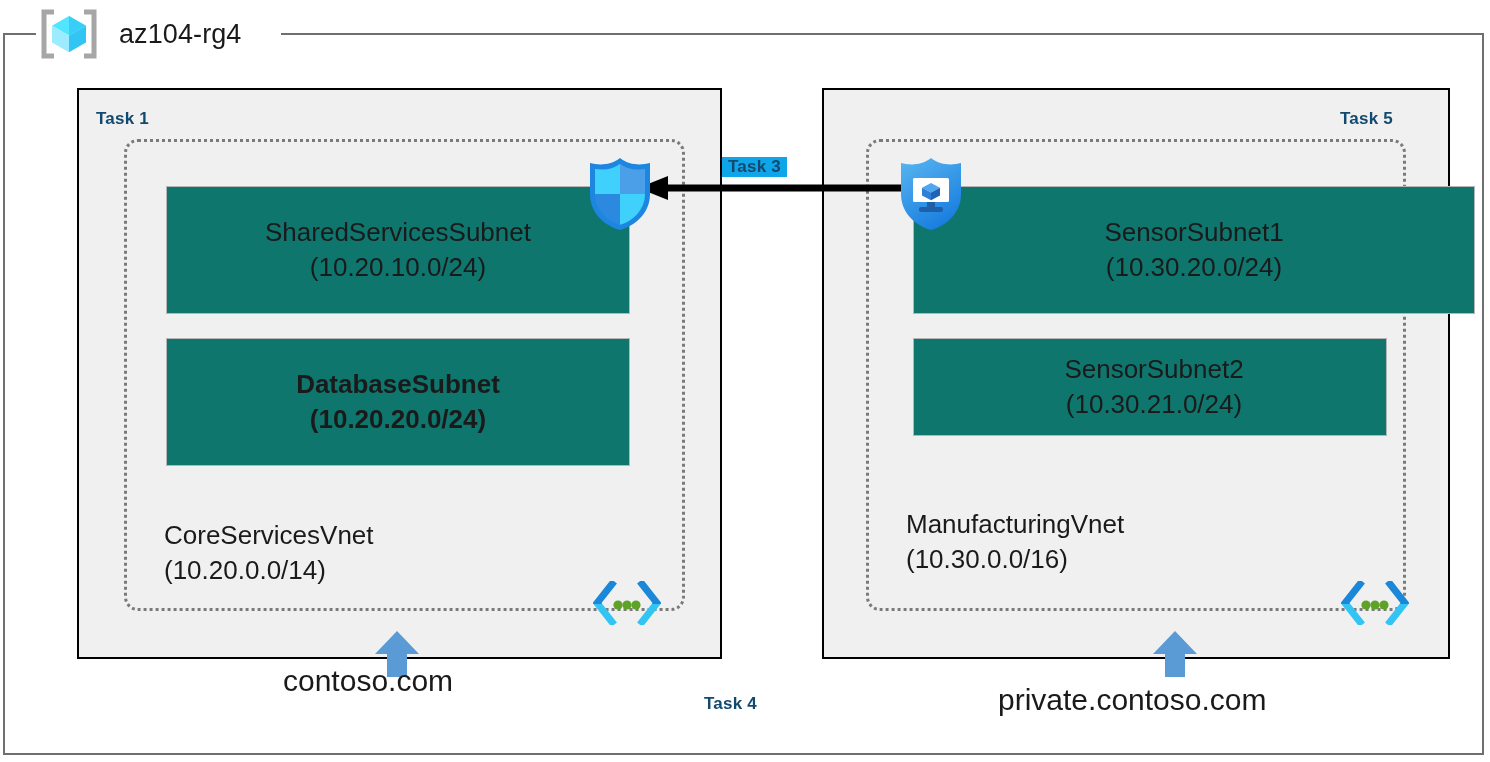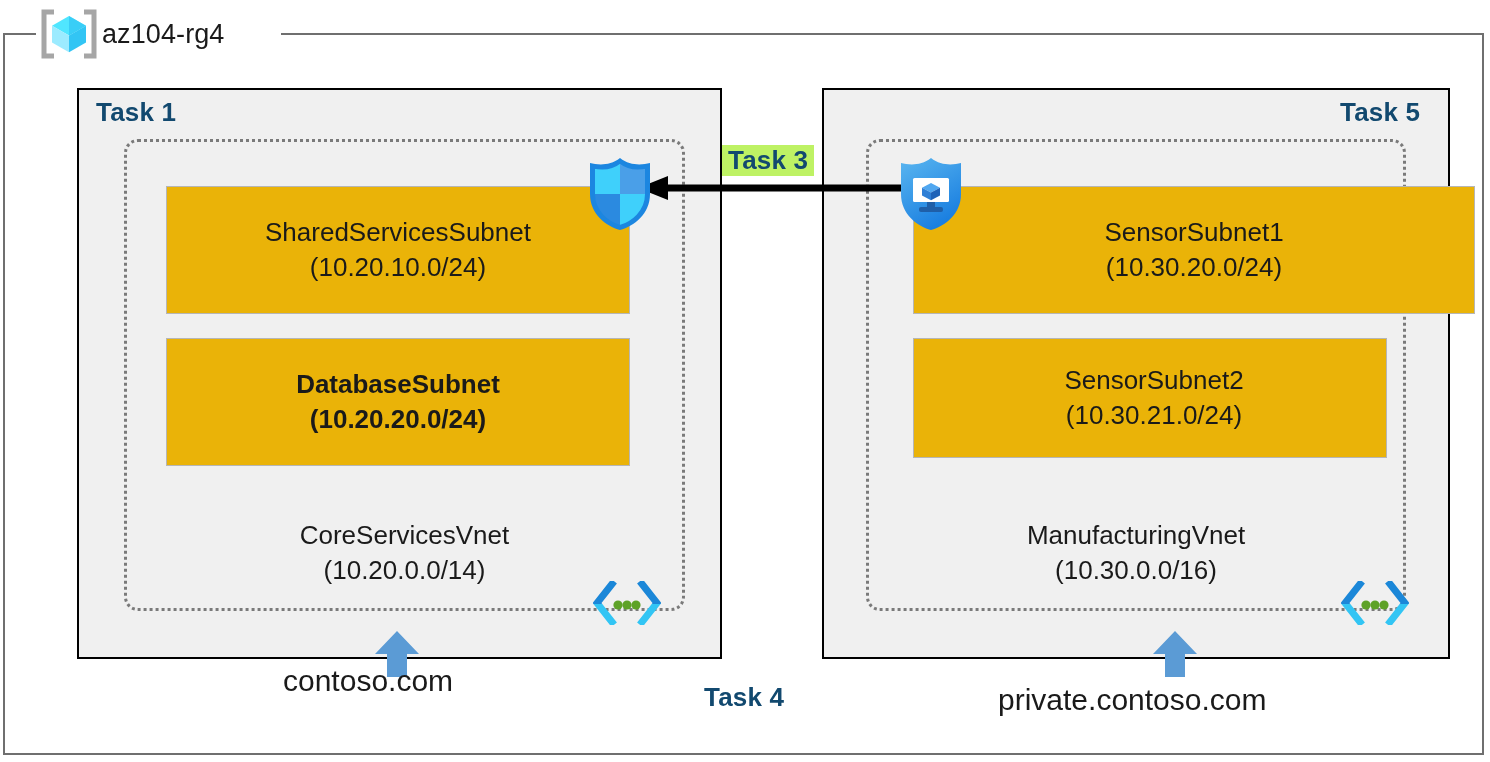--- a/index.html
+++ b/index.html
@@ -41,21 +41,21 @@
     height: 24px;
     background: #ffffff;
   }
   .rg-legend {
     position: absolute;
     left: 40px;
     top: 10px;
     height: 48px;
     display: flex;
     align-items: center;
-    gap: 4px;
+    gap: 21px;
   }
   .rg-title {
     font-size: 27px;
     color: #1a1a1a;
     line-height: 1;
     white-space: nowrap;
     letter-spacing: 0.1px;
   }
 
   
@@ -66,72 +66,72 @@
     position: absolute;
     background: #f0f0f0;
     border: 2px solid #000000;
     box-sizing: border-box;
   }
   #panel-left  { left: 77px;  top: 88px; width: 645px; height: 571px; }
   #panel-right { left: 822px; top: 88px; width: 628px; height: 571px; }
 
   .task-label {
     position: absolute;
-    font-size: 26px;
+    font-size: 17px;
     font-weight: bold;
     color: #12496f;
     letter-spacing: 0.2px;
     white-space: nowrap;
+    margin-top: 12px;
   }
   #task1-label { left: 96px;  top: 97px;  }
   #task2-label { left: 1340px; top: 97px; }
-  #task3-label { left: 722px; top: 145px; background: #bef264; padding: 0 6px; text-align: center; }
+  #task3-label { left: 722px; top: 145px; background: #0ea5e9; padding: 0 6px; text-align: center; }
   #task4-label { left: 704px; top: 682px; }
 
   
   .vnet {
     position: absolute;
     border: 3px dotted #7a7a7a;
     border-radius: 14px;
     background: transparent;
     box-sizing: border-box;
   }
   #vnet-left  { left: 124px; top: 139px; width: 561px; height: 472px; }
   #vnet-right { left: 866px; top: 139px; width: 540px; height: 472px; }
 
   .vnet-name {
     position: absolute;
     font-size: 26px;
     color: #1a1a1a;
-    text-align: center;
     line-height: 1.33;
     white-space: nowrap;
   }
   #vnet-left-name  { left: 164px; top: 518px; width: 481px; }
-  #vnet-right-name { left: 906px; top: 518px; width: 460px; }
+  #vnet-right-name { left: 906px; top: 507px; width: 460px; }
 
   
   .subnet {
     position: absolute;
-    background: #eab308;
+    background: #0f766e;
     border: 1px solid #b6b6b6;
     box-sizing: border-box;
     display: flex;
     flex-direction: column;
     align-items: center;
     justify-content: center;
     font-size: 26px;
     color: #1a1a1a;
     line-height: 1.33;
     white-space: nowrap;
   }
   #subnet-1 { left: 166px; top: 186px; width: 464px; height: 128px; }
   #subnet-2 { left: 166px; top: 338px; width: 464px; height: 128px; font-weight: bold; }
   #subnet-3 { left: 913px; top: 186px; width: 562px; height: 128px; }
-  #subnet-4 { left: 913px; top: 338px; width: 474px; height: 120px; padding-left: 8px; }
+  #subnet-4 { left: 913px; top: 338px; width: 474px; height: 98px; padding-left: 8px; }
 
   
   .float-icon { position: absolute; }
   #nsg-shield    { left: 586px; top: 156px; width: 68px; height: 76px; }
   #peer-shield   { left: 897px; top: 156px; width: 68px; height: 76px; }
   #vnet-icon-l   { left: 593px; top: 581px; width: 68px; height: 44px; }
   #vnet-icon-r   { left: 1341px; top: 581px; width: 68px; height: 44px; }
 
   
   #peering-arrow {

